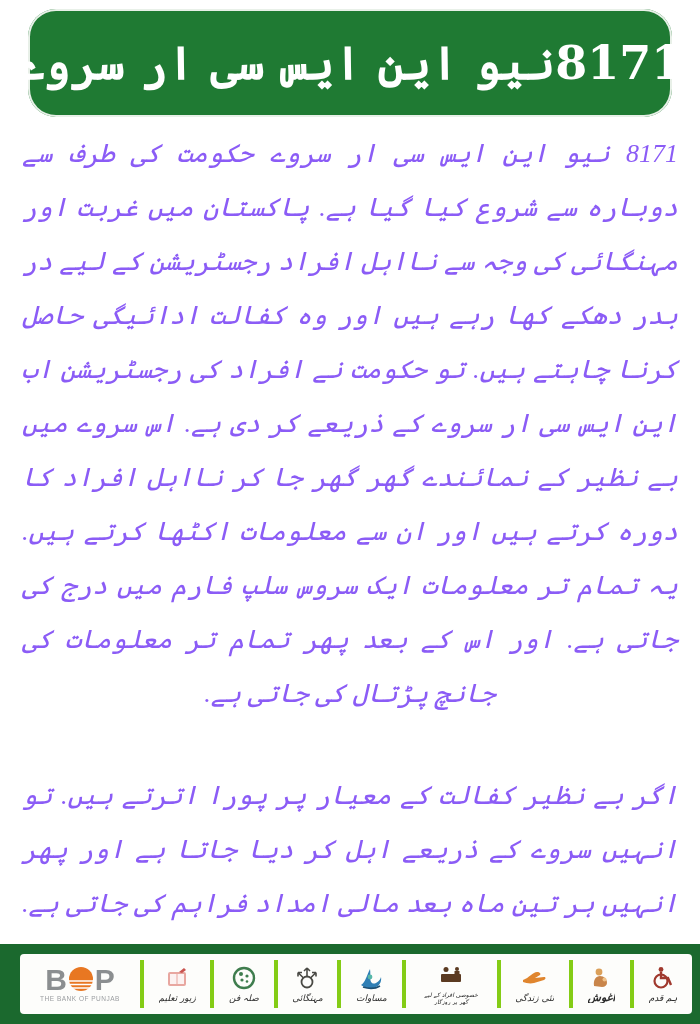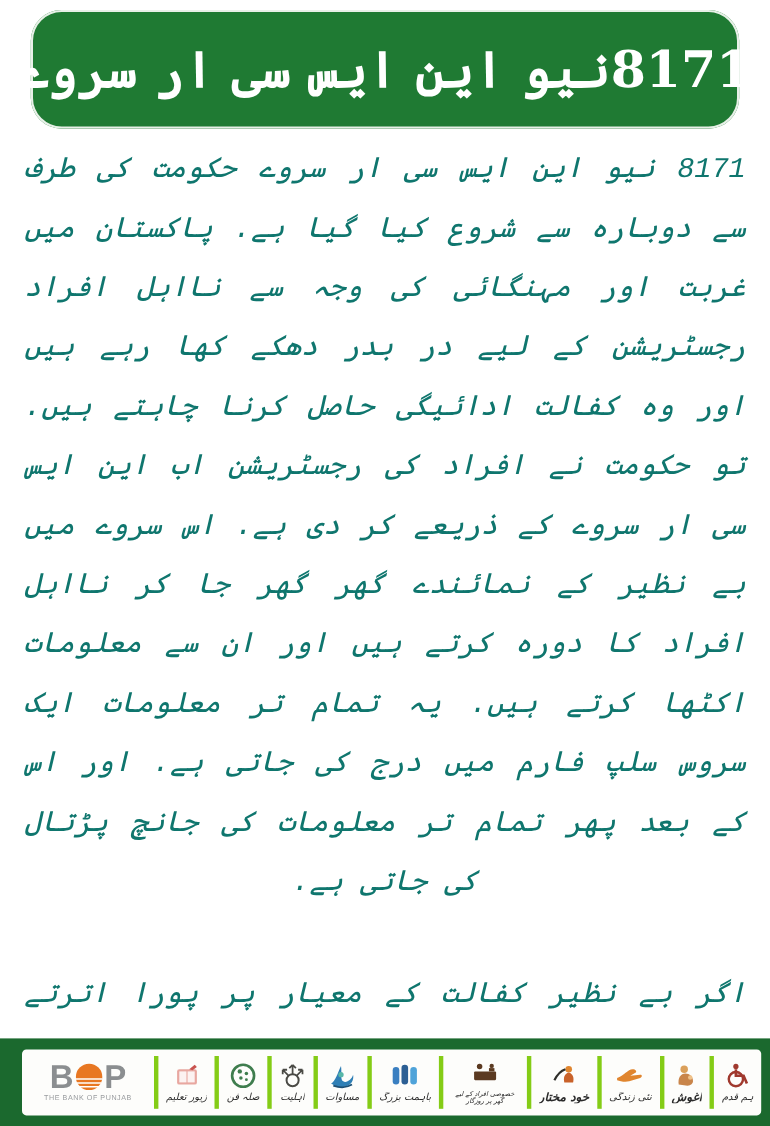--- a/index.html
+++ b/index.html
@@ -28,26 +28,26 @@
     white-space:nowrap;
     font-family:"DejaVu Serif", serif;
     letter-spacing:-1px;
   }
   
   .article {
     padding:10px 22px 0 22px;
     direction:rtl;
   }
   .article p {
-    color:#0f766e;
+    color:#8b5cf6;
     font-size:26px;
     line-height:54px;
     text-align:justify;
     text-align-last:center;
-    font-family:Liberation Mono, monospace;
+    font-family:Liberation Serif, serif;
     font-style:italic;
   }
   .article p + p { margin-top:48px; }
   
   .footer {
     position:absolute; left:0; bottom:0;
     width:700px; height:80px;
     background:#1b692e;
     display:flex; align-items:center;
   }
@@ -149,67 +149,47 @@
 
     <div class="logo-cell">
       <span class="icon-box">
         <svg width="24" height="26" viewBox="0 0 24 26">
           <circle cx="12" cy="17" r="5.5" fill="none" stroke="#4a4a45" stroke-width="1.8"></circle>
           <path d="M12 11.5V3M12 3l-3 3M12 3l3 3" stroke="#4a4a45" stroke-width="1.6" fill="none"></path>
           <path d="M8.5 13L3 7.5M3 7.5v4M3 7.5h4" stroke="#4a4a45" stroke-width="1.6" fill="none"></path>
           <path d="M15.5 13L21 7.5M21 7.5v4M21 7.5h-4" stroke="#4a4a45" stroke-width="1.6" fill="none"></path>
         </svg>
       </span>
-      <div class="logo-label">اہلیت</div>
+      <div class="logo-label">مہنگائی</div>
     </div>
 
     <div class="logo-cell">
       <span class="icon-box">
         <svg width="28" height="26" viewBox="0 0 28 26">
           <path d="M4 20c4-2 6-10 9-16 1 6-1 12 2 14s8-2 9-6c1 5-2 10-8 11-5 1-9-1-12-3z" fill="#2f7fb5"></path>
           <circle cx="13" cy="12" r="2.4" fill="#57b7a8"></circle>
           <path d="M6 22c6 2 12 2 17-1" stroke="#1c4f74" stroke-width="1.6" fill="none"></path>
         </svg>
       </span>
       <div class="logo-label">مساوات</div>
     </div>
 
-    <div class="logo-cell">
-      <span class="icon-box">
-        <svg width="26" height="24" viewBox="0 0 26 24">
-          <rect x="2" y="4" width="6" height="16" rx="3" fill="#3a7fc1"></rect>
-          <rect x="10" y="2" width="6" height="18" rx="3" fill="#2c5f94"></rect>
-          <rect x="18" y="4" width="6" height="16" rx="3" fill="#4fa3d9"></rect>
-        </svg>
-      </span>
-      <div class="logo-label">باہمت بزرگ</div>
-    </div>
 
     <div class="logo-cell">
       <span class="icon-box">
         <svg width="26" height="20" viewBox="0 0 26 20">
           <circle cx="8" cy="3.5" r="2.5" fill="#5b3a21"></circle>
           <circle cx="19" cy="3" r="2" fill="#5b3a21"></circle>
           <rect x="16.5" y="5" width="5" height="3" fill="#5b3a21"></rect>
           <rect x="3" y="8" width="20" height="8" rx="1" fill="#5b3a21"></rect>
         </svg>
       </span>
       <div class="logo-label tiny">خصوصی افراد کے لیے گھر پر روزگار</div>
     </div>
 
-    <div class="logo-cell">
-      <span class="icon-box">
-        <svg width="24" height="24" viewBox="0 0 24 24">
-          <circle cx="16" cy="6" r="3" fill="#e0852e"></circle>
-          <path d="M16 9c-4 1-5 5-4 9h8c1-4 0-8-4-9z" fill="#c9622a"></path>
-          <path d="M3 16c3-6 7-9 10-10" stroke="#2f2f2a" stroke-width="2" fill="none"></path>
-        </svg>
-      </span>
-      <div class="logo-label cal">خود مختار</div>
-    </div>
 
     <div class="logo-cell">
       <span class="icon-box">
         <svg width="28" height="20" viewBox="0 0 28 20">
           <path d="M2 12c6-2 10-8 14-8 3 0 4 2 3 3l-5 3 9-1c2 0 2 2 0 3l-10 3c-4 1-8 0-11-1z" fill="#e0852e"></path>
         </svg>
       </span>
       <div class="logo-label">نئی زندگی</div>
     </div>
 

